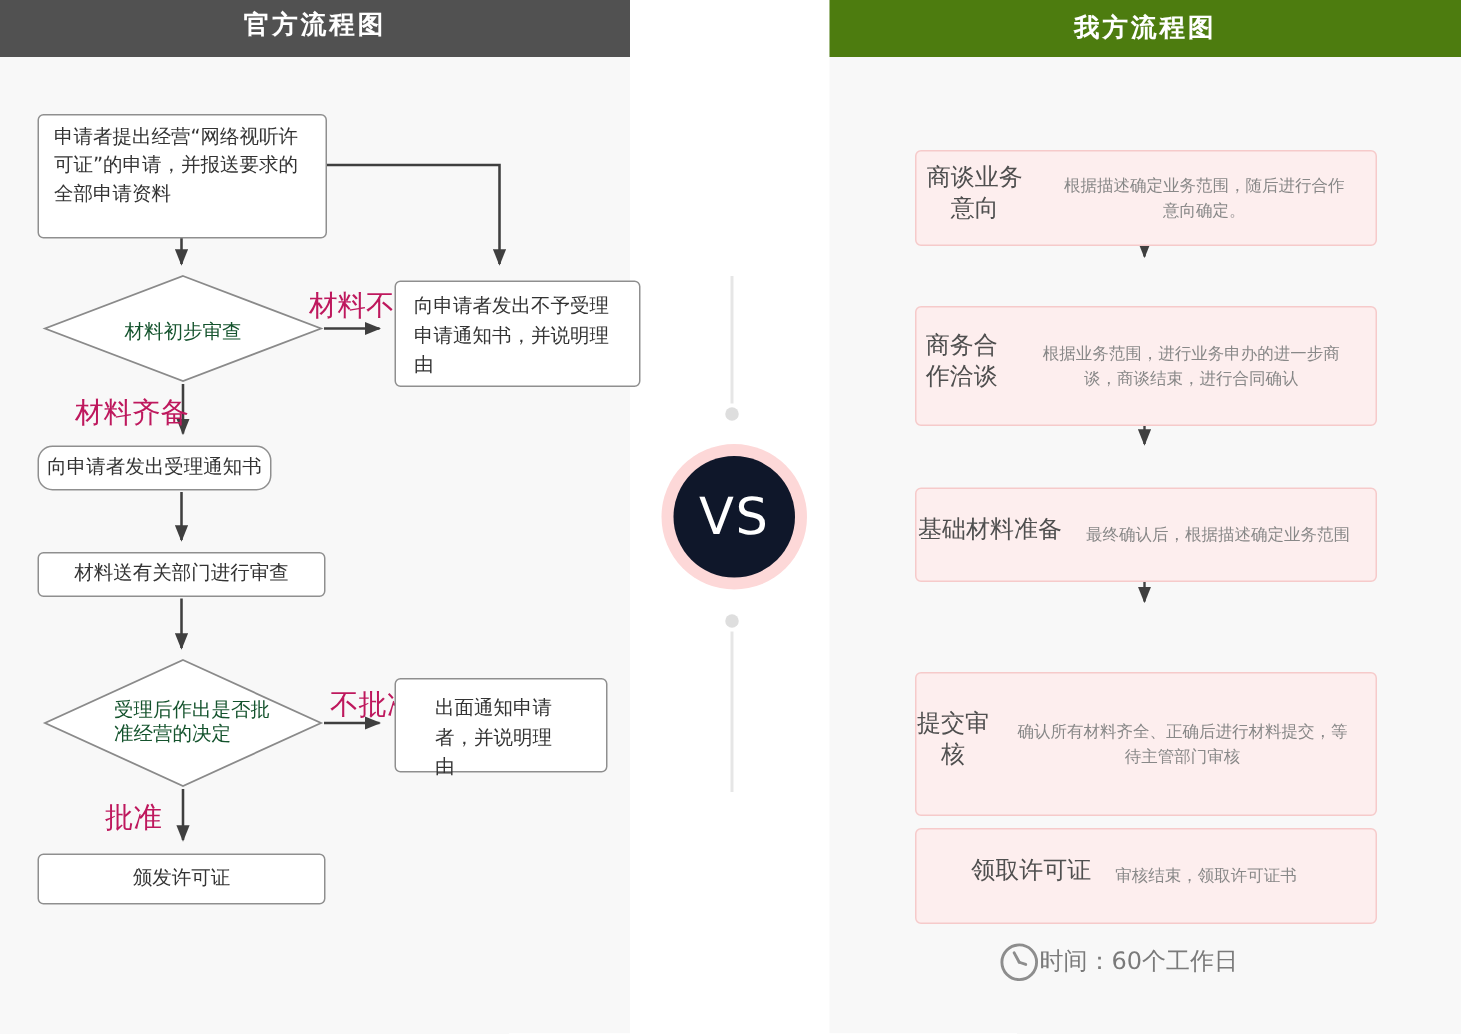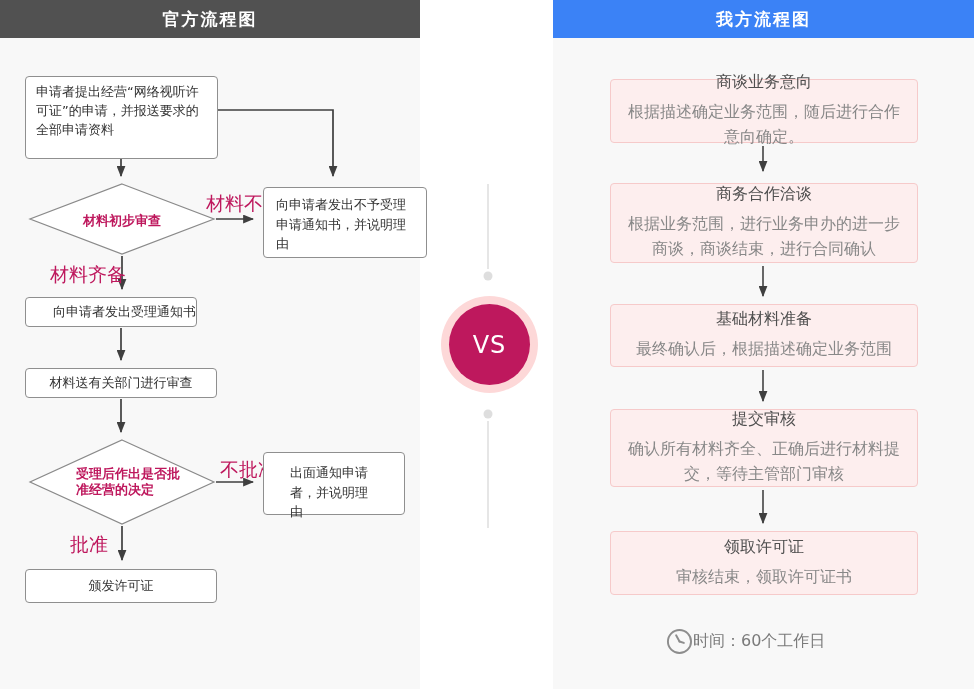--- a/index.html
+++ b/index.html
@@ -3,59 +3,59 @@
 <meta charset="utf-8">
 <style>
   html,body{margin:0;padding:0;background:#fff;}
   .canvas{position:relative;width:974px;height:689px;background:#fff;
           font-family:"DejaVu Sans","Liberation Sans",sans-serif;overflow:hidden;}
   .panel{position:absolute;top:0;height:689px;background:#f8f8f8;}
   .panel-left{left:0;width:420px;}
   .panel-right{left:553px;width:421px;}
   .hdr{position:absolute;top:0;height:38px;line-height:38px;text-align:center;
        color:#fff;font-size:17px;font-weight:bold;letter-spacing:2px;z-index:2;}
-  .hdr-dark{left:0;width:420px;background:#515151;}
-  .hdr-red{left:553px;width:421px;background:#3b82f6;}
+  .hdr-dark{left:0;width:420px;background:#515151;font-family:Liberation Mono, monospace;}
+  .hdr-red{left:553px;width:421px;background:#4d7c0f;}
 
   .overlay{position:absolute;left:0;top:0;z-index:1;pointer-events:none;}
 
   .node{position:absolute;background:#fff;border:1px solid #8f8f8f;border-radius:4px;
         color:#333;font-size:13px;box-sizing:border-box;z-index:2;}
   .n-apply{left:25px;top:76px;width:193px;height:83px;padding:6px 10px;line-height:1.45;}
   .n-reject1{left:263px;top:187px;width:164px;height:71px;padding:7px 12px;line-height:1.5;}
-  .n-accept{left:25px;top:297px;width:172px;height:30px;line-height:28px;text-align:right;}
+  .n-accept{left:25px;top:297px;width:156px;height:30px;line-height:28px;text-align:center;border-radius:10px;}
   .n-send{left:25px;top:368px;width:192px;height:30px;line-height:28px;text-align:center;}
   .n-reject2{left:263px;top:452px;width:142px;height:63px;padding:10px 26px;line-height:1.5;}
   .n-issue{left:25px;top:569px;width:192px;height:34px;line-height:32px;text-align:center;}
 
-  .dlabel{position:absolute;z-index:2;font-size:13px;color:#be185d;font-weight:bold;}
+  .dlabel{position:absolute;z-index:2;font-size:13px;color:#14532d;}
   .dl-1{left:30px;top:212px;width:184px;text-align:center;}
   .dl-2{left:76px;top:466px;width:112px;line-height:16px;}
 
   .flabel{position:absolute;z-index:2;font-size:19px;color:#be185d;white-space:nowrap;}
   .fl-incomplete{left:206px;top:191px;}
   .fl-complete{left:50px;top:262px;}
   .fl-notapproved{left:220px;top:457px;}
   .fl-approved{left:70px;top:532px;}
 
   .step{position:absolute;left:610px;width:308px;background:#fdeeee;border:1px solid #f6caca;
-        border-radius:4px;box-sizing:border-box;display:flex;flex-direction:column;
-        justify-content:center;text-align:center;z-index:2;}
+        border-radius:4px;box-sizing:border-box;display:flex;flex-direction:row;
+        justify-content:center;align-items:center;text-align:center;z-index:2;margin-top:21px;}
   .step .t{font-size:16px;color:#4f4f4f;margin-bottom:7px;}
-  .step .d{font-size:16px;color:#888;line-height:1.55;padding:0 16px;}
+  .step .d{font-size:11px;color:#888;line-height:1.55;padding:0 16px;}
   .st-1{top:79px;height:64px;}
   .st-2{top:183px;height:80px;}
   .st-3{top:304px;height:63px;}
-  .st-4{top:409px;height:78px;}
+  .st-4{top:427px;height:96px;}
   .st-5{top:531px;height:64px;}
 
   .vs-outer{position:absolute;left:441px;top:296px;width:97px;height:97px;border-radius:50%;
             background:#fdd8d8;display:flex;align-items:center;justify-content:center;z-index:3;}
-  .vs-inner{width:81px;height:81px;border-radius:50%;background:#be185d;color:#fff;
-            display:flex;align-items:center;justify-content:center;font-size:24px;letter-spacing:1px;}
+  .vs-inner{width:81px;height:81px;border-radius:50%;background:#0f172a;color:#fff;
+            display:flex;align-items:center;justify-content:center;font-size:34px;letter-spacing:1px;}
 
   .time-row{position:absolute;left:666px;top:628px;display:flex;align-items:center;
             z-index:2;color:#7a7a7a;font-size:16px;}
 </style>
 </head>
 <body>
 
 <div class="canvas">
 
   <div class="panel panel-left"></div>

